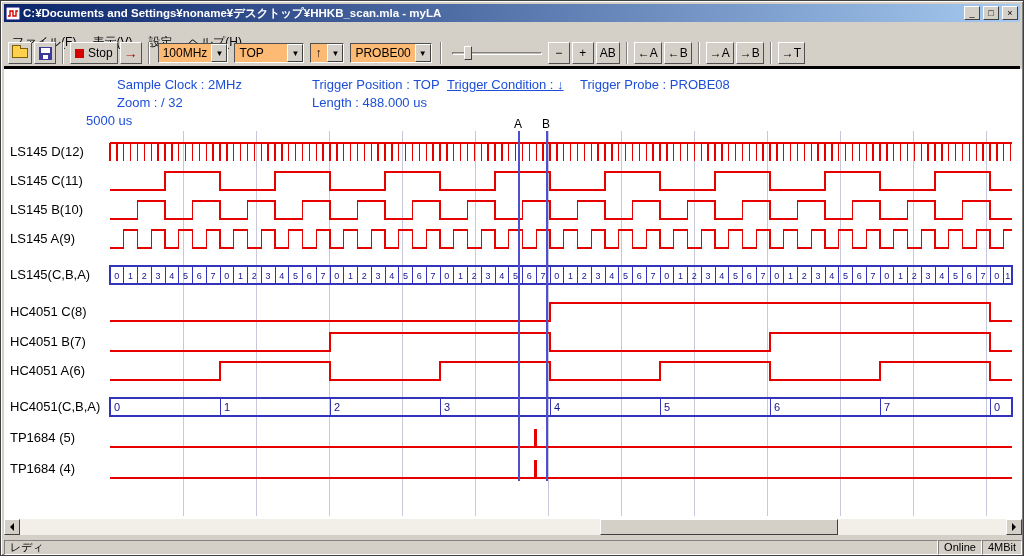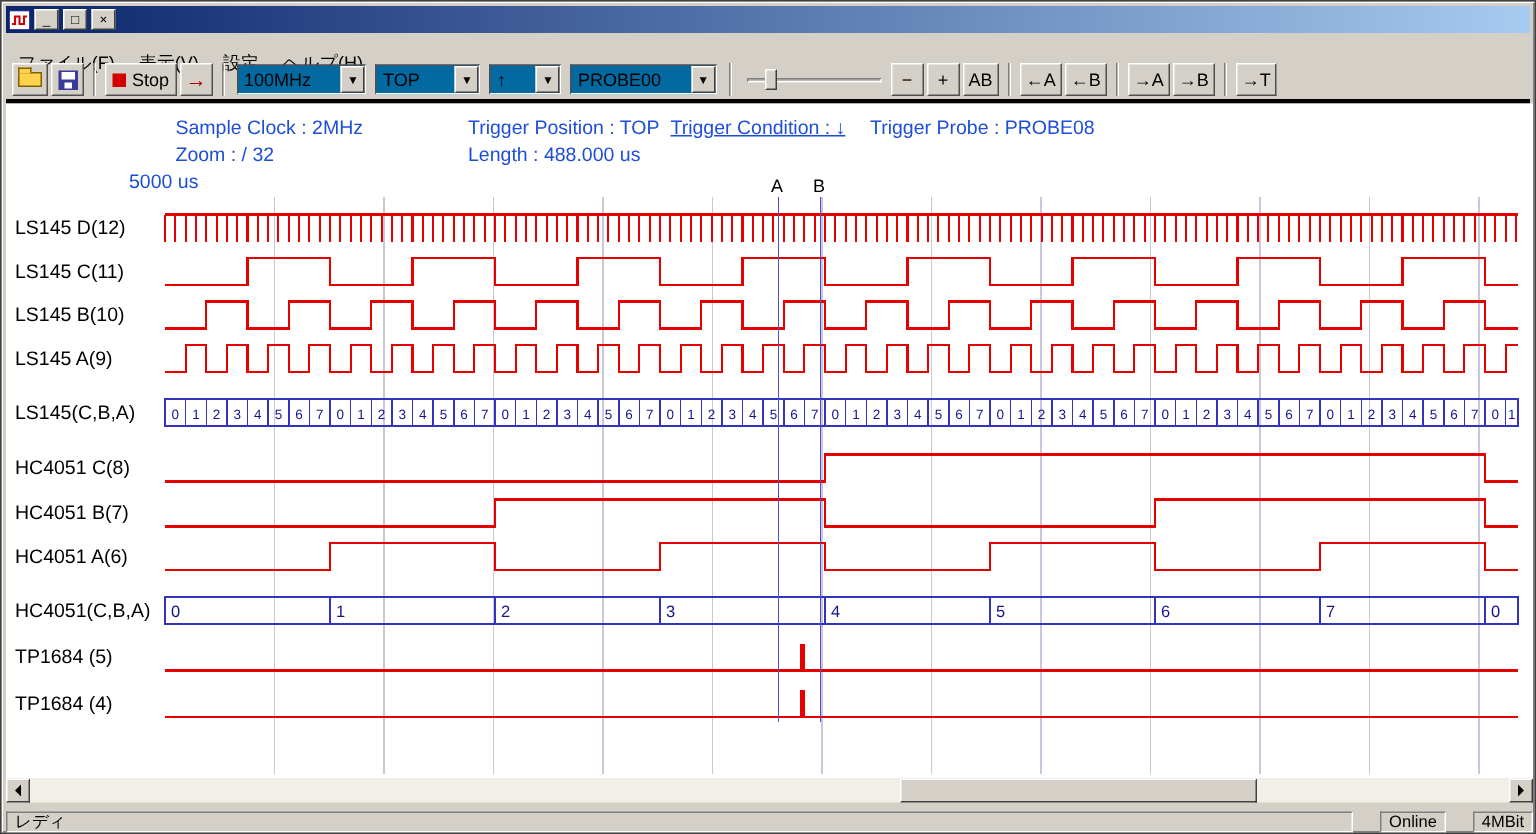--- a/index.html
+++ b/index.html
@@ -30,22 +30,22 @@
   .tbtn.narrow { min-width:22px; padding:0 3px; }
   .sep { width:2px; height:22px; border-left:1px solid #808080; border-right:1px solid #ffffff; margin:0 4px; }
   .icon-folder { width:16px; height:10px; background:#ffd24d; border:1px solid #806000; position:relative; }
   .icon-folder::before { content:''; position:absolute; top:-4px; left:-1px; width:7px; height:3px;
                          background:#ffd24d; border:1px solid #806000; border-bottom:none; }
   .icon-floppy { width:13px; height:13px; background:#3a3a9a; position:relative; }
   .icon-floppy::before { content:''; position:absolute; left:2px; top:1px; width:9px; height:5px; background:#fff; }
   .icon-floppy::after  { content:''; position:absolute; left:4px; bottom:1px; width:5px; height:4px; background:#fff; }
   .stop-square { width:9px; height:9px; background:#d40000; display:inline-block; }
   .run-arrow { color:#b00000; font-weight:bold; font-size:14px; }
-  .combo { height:20px; display:inline-flex; align-items:stretch; background:#0369a1;
-           border:1px solid; border-color:#505050 #ffffff #ffffff #505050; margin:16px 2px;gap:16px; }
+  .combo { height:20px; display:inline-flex; align-items:stretch; background:#fdba74;
+           border:1px solid; border-color:#505050 #ffffff #ffffff #505050; margin:16px 2px; }
   .combo-text { padding:2px 4px; font-size:12px; white-space:nowrap; }
   .combo-arrow { width:16px; background:#d4d0c8; border:1px solid; border-color:#ffffff #404040 #404040 #ffffff;
                  font-size:8px; display:flex; align-items:center; justify-content:center; }
   .slider { width:90px; height:20px; position:relative; margin:0 4px; }
   .slider-track { position:absolute; left:0; right:0; top:9px; height:3px;
                   border:1px solid; border-color:#808080 #ffffff #ffffff #808080; background:#c0bcb4; }
   .slider-thumb { position:absolute; left:12px; top:3px; width:8px; height:14px;
                   background:#d4d0c8; border:1px solid; border-color:#ffffff #404040 #404040 #ffffff; }
   
   .client { position:absolute; left:3px; top:68px; width:1018px; height:450px; background:#ffffff; overflow:hidden; }
@@ -57,37 +57,38 @@
   .hscroll { position:absolute; left:3px; top:518px; width:1018px; height:16px; background:#f1efe7; }
   .sb-btn { position:absolute; top:0; width:16px; height:16px; background:#d4d0c8;
             border:1px solid; border-color:#ffffff #404040 #404040 #ffffff;
             display:flex; align-items:center; justify-content:center; }
   .sb-btn.left { left:0; } .sb-btn.right { right:0; }
   .tri-left  { width:0; height:0; border-top:4px solid transparent; border-bottom:4px solid transparent; border-right:4px solid #000; }
   .tri-right { width:0; height:0; border-top:4px solid transparent; border-bottom:4px solid transparent; border-left:4px solid #000; }
   .sb-thumb { position:absolute; left:596px; top:0; width:238px; height:16px; background:#d4d0c8;
               border:1px solid; border-color:#ffffff #404040 #404040 #ffffff; }
   
-  .statusbar { position:absolute; left:3px; top:539px; width:1018px; height:15px; display:flex; gap:18px;align-items:center; }
+  .statusbar { position:absolute; left:3px; top:539px; width:1018px; height:15px; display:flex; gap:0; }
   .status-pane { border:1px solid; border-color:#808080 #ffffff #ffffff #808080;
                  padding:0 5px; font-size:11px; line-height:12px; white-space:nowrap; }
   .status-pane.main { flex:1; }
 </style>
 </head>
 <body>
 
 <div class="window">
 
   <div class="titlebar">
     <span class="app-icon">
       <svg width="14" height="13" viewBox="0 0 14 13">
           <rect x="0" y="0" width="14" height="13" fill="#ffffff" stroke="#000080"></rect>
           <path d="M2 9 L4 9 L4 4 L7 4 L7 9 L10 9 L10 4 L12 4" stroke="#d40000" fill="none" stroke-width="1.4"></path>
         </svg>
     </span>
+    <span class="title-text">C:¥Documents and Settings¥noname¥デスクトップ¥HHKB_scan.mla - myLA</span>
     <span class="cap-btn">_</span>
     <span class="cap-btn">□</span>
     <span class="cap-btn">×</span>
   </div>
 
   <div class="menubar">
     <span class="menu-item">ファイル(F)</span>
     <span class="menu-item">表示(V)</span>
     <span class="menu-item">設定</span>
     <span class="menu-item">ヘルプ(H)</span>

